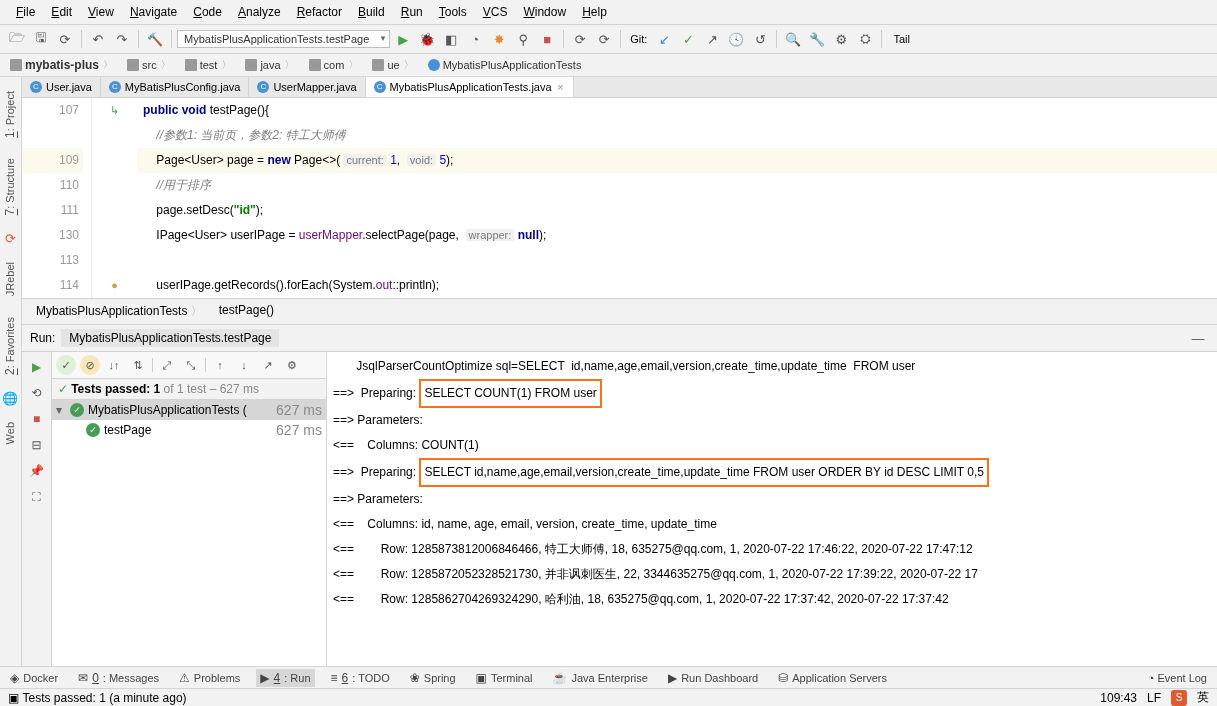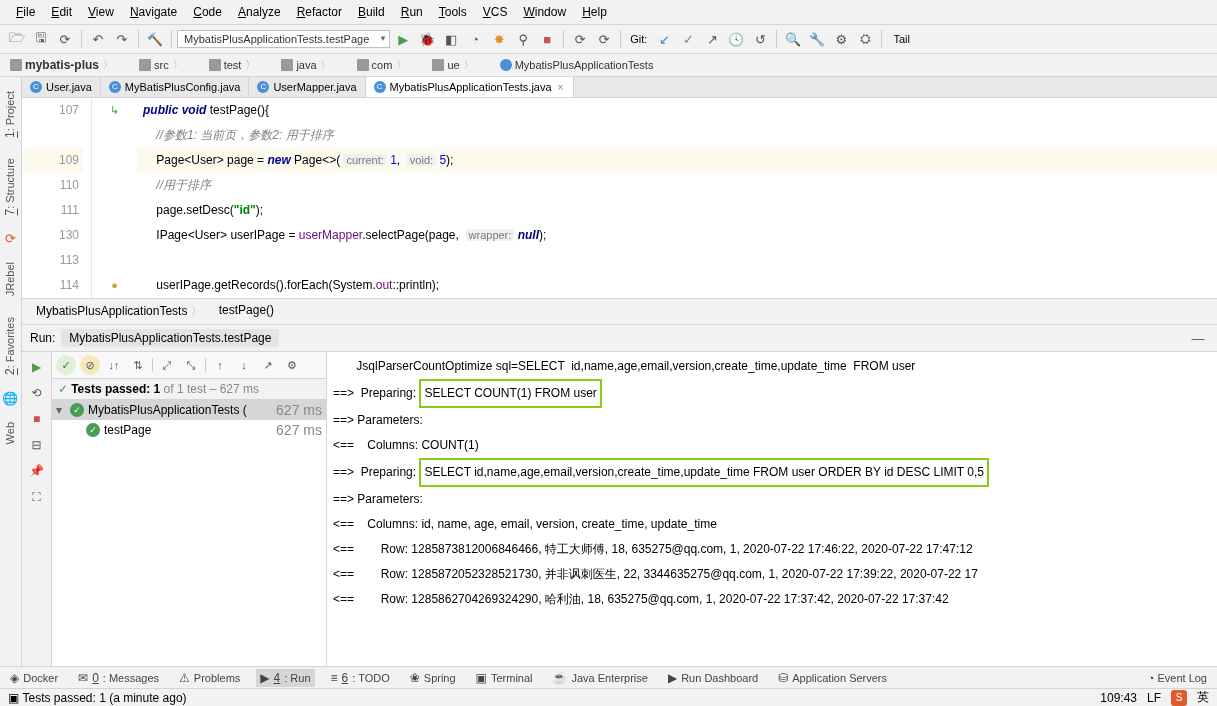--- a/index.html
+++ b/index.html
@@ -5,21 +5,21 @@
 * { margin:0; padding:0; box-sizing:border-box; font-family:"Segoe UI",Arial,sans-serif; font-size:12px; }
 body { background:#f2f2f2; color:#000; user-select:none; width:1217px; height:706px; overflow:hidden; position:relative; }
 .menubar { display:flex; background:#f2f2f2; padding:2px 8px; border-bottom:1px solid #d4d4d4; }
 .menubar span { padding:3px 8px; cursor:pointer; }
 .menubar span u { text-decoration:underline; }
 .toolbar { display:flex; align-items:center; background:#f2f2f2; padding:3px 6px; border-bottom:1px solid #d4d4d4; gap:2px; }
 .tb-icon { width:22px; height:22px; display:flex; align-items:center; justify-content:center; cursor:pointer; border-radius:2px; font-size:13px; color:#555; }
 .tb-sep { width:1px; height:18px; background:#ccc; margin:0 3px; }
 .tb-combo { border:1px solid #c0c0c0; background:#fff; padding:2px 20px 2px 6px; position:relative; font-size:11px; color:#333; }
 .tb-combo::after { content:"▾"; position:absolute; right:4px; font-size:9px; color:#666; }
-.breadcrumb { display:flex; align-items:center; background:#f2f2f2; padding:2px 6px; border-bottom:1px solid #d4d4d4; gap:14px; }
+.breadcrumb { display:flex; align-items:center; background:#f2f2f2; padding:2px 6px; border-bottom:1px solid #d4d4d4; gap:2px; }
 .bc-item { display:flex; align-items:center; padding:2px 8px 2px 4px; font-size:11px; color:#333; position:relative; cursor:pointer; }
 .bc-item::after { content:"〉"; margin-left:4px; color:#999; font-size:10px; }
 .bc-item:last-child::after { content:""; }
 .bc-icon { width:12px; height:12px; margin-right:3px; display:inline-block; }
 .fld-icon { background:#999; border-radius:1px; }
 .cls-icon { background:#4a90d9; border-radius:50%; }
 .main-area { display:flex; height:calc(100% - 115px); }
 .left-gutter { width:22px; background:#f2f2f2; border-right:1px solid #d4d4d4; display:flex; flex-direction:column; align-items:center; padding-top:4px; }
 .vert-tab { writing-mode:vertical-rl; transform:rotate(180deg); padding:4px 2px; font-size:11px; color:#555; cursor:pointer; margin:6px 0; border-left:2px solid transparent; }
 .editor-section { flex:1; display:flex; flex-direction:column; min-width:0; }
@@ -30,21 +30,21 @@
 .file-tab .close { color:#888; font-size:10px; padding:0 2px; cursor:pointer; }
 .editor { flex:0 0 auto; display:flex; background:#fff; font-family:"Consolas","Monaco",monospace; font-size:13px; line-height:25px; overflow:hidden; height:200px; }
 .gutter { width:70px; text-align:right; color:#999; padding-right:8px; background:#fff; border-right:1px solid #e8e8e8; }
 .gutter .ln { display:block; height:25px; padding-right:4px; }
 .gutter .ln.hl { background:#fcfaed; }
 .anno-gutter { width:45px; background:#fff; }
 .anno-gutter .ln { height:25px; display:flex; align-items:center; justify-content:center; }
 .code-area { flex:1; }
 .code-line { height:25px; padding-left:6px; white-space:pre; }
 .code-line.hl { background:#fcfaed; }
-.kw { color:#000080; font-weight:bold;font-style:italic; }
+.kw { color:#000080; font-weight:bold; }
 .str { color:#008000; font-weight:bold; }
 .num { color:#0000ff; }
 .cmt { color:#808080; font-style:italic; }
 .hint { color:#7a7a7a; background:#f0f0f0; padding:0 3px; border-radius:2px; font-size:11px; }
 .fld { color:#660e7a; }
 .method-crumb { display:flex; padding:2px 8px; background:#f2f2f2; border-top:1px solid #d4d4d4; border-bottom:1px solid #d4d4d4; font-size:11px; gap:4px; }
 .method-crumb span { padding:2px 6px; }
 .method-crumb span::after { content:" 〉"; color:#aaa; }
 .method-crumb span:last-child::after { content:""; }
 .run-panel { flex:1; display:flex; flex-direction:column; background:#fff; min-height:0; }
@@ -58,21 +58,21 @@
 .test-tree-body { flex:1; overflow:auto; }
 .tests-passed-bar { background:#f2f2f2; padding:3px 6px; font-size:11px; border-bottom:1px solid #d4d4d4; }
 .tests-passed-bar .ok { color:#499c54; }
 .tree-row { display:flex; align-items:center; padding:2px 4px; gap:4px; font-size:11px; }
 .tree-row.sel { background:#d6d6d6; }
 .tree-row .exp { width:10px; color:#666; cursor:pointer; }
 .tree-row .chk { width:14px; height:14px; border-radius:50%; background:#499c54; color:#fff; display:flex; align-items:center; justify-content:center; font-size:9px; }
 .tree-row .time { margin-left:auto; color:#888; font-size:14px; }
 .console { flex:1; overflow:auto; font-family:"Consolas","Monaco",monospace; font-size:13px; line-height:25px; padding:2px 6px; }
 .console-line { white-space:pre; }
-.red-box { border:2px solid #84cc16; padding:0 3px; display:inline-block; }
+.red-box { border:2px solid #f97316; padding:0 3px; display:inline-block; }
 .bottom-tabs { position:absolute; bottom:18px; left:0; right:0; height:22px; background:#f2f2f2; border-top:1px solid #d4d4d4; display:flex; align-items:center; padding:0 6px; gap:12px; }
 .bottom-tabs .bt { display:flex; align-items:center; gap:4px; font-size:11px; color:#444; cursor:pointer; padding:2px 4px; }
 .bottom-tabs .bt u { text-decoration:underline; }
 .bottom-tabs .bt.active { background:#d6d6d6; }
 .bottom-tabs .right { margin-left:auto; }
 .statusbar { position:absolute; bottom:0; left:0; right:0; height:18px; background:#f2f2f2; border-top:1px solid #d4d4d4; display:flex; align-items:center; padding:0 8px; font-size:11px; gap:10px; }
 .statusbar .right { margin-left:auto; display:flex; gap:10px; align-items:center; }
 .badge { width:16px; height:16px; background:#e05a2f; display:inline-flex; align-items:center; justify-content:center; color:#fff; font-size:10px; border-radius:3px; }
 </style>
 </head>
@@ -185,21 +185,21 @@
           <div class="ln"></div>
           <div class="ln"></div>
           <div class="ln"></div>
           <div class="ln"></div>
           <div class="ln">
             <span style="color:#c7a042;font-size:11px">●</span>
           </div>
         </div>
       <div class="code-area" id="code-area">
           <div class="code-line"><span class="kw">public void</span> testPage(){</div>
-          <div class="code-line">    <span class="cmt">//参数1: 当前页，参数2: 用于排序</span></div>
+          <div class="code-line">    <span class="cmt">//参数1: 当前页，参数2: 特工大师傅</span></div>
           <div class="code-line hl">    Page&lt;User&gt; page = <span class="kw">new</span> Page&lt;&gt;( <span class="hint">current:</span> <span class="num">1</span>,  <span class="hint">void:</span> <span class="num">5</span>);</div>
           <div class="code-line">    <span class="cmt">//用于排序</span></div>
           <div class="code-line">    page.setDesc(<span class="str">"id"</span>);</div>
           <div class="code-line">    IPage&lt;User&gt; userIPage = <span class="fld">userMapper</span>.selectPage(page,  <span class="hint">wrapper:</span> <span class="kw">null</span>);</div>
           <div class="code-line"></div>
           <div class="code-line">    userIPage.getRecords().forEach(System.<span class="fld">out</span>::println);</div>
         </div>
     </div>
 
     <div class="method-crumb" id="method-crumb">

